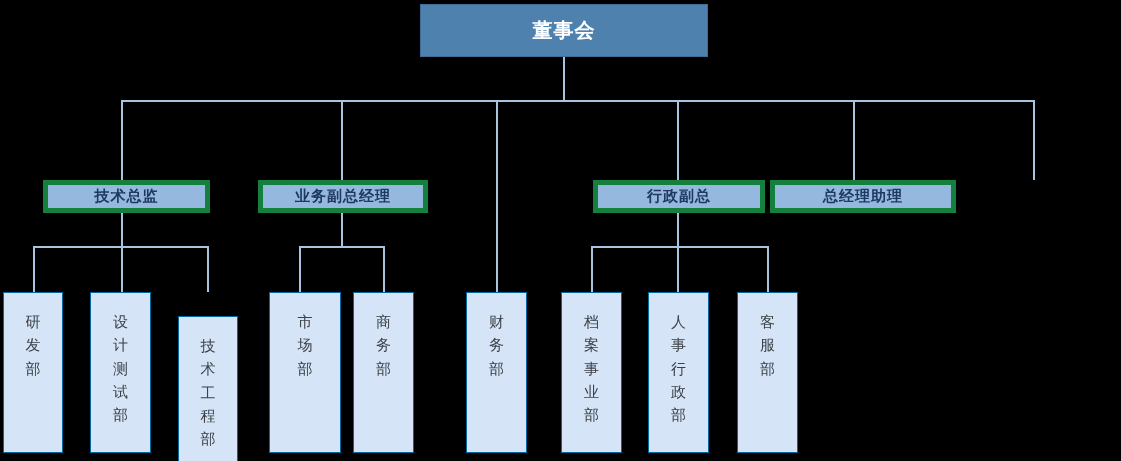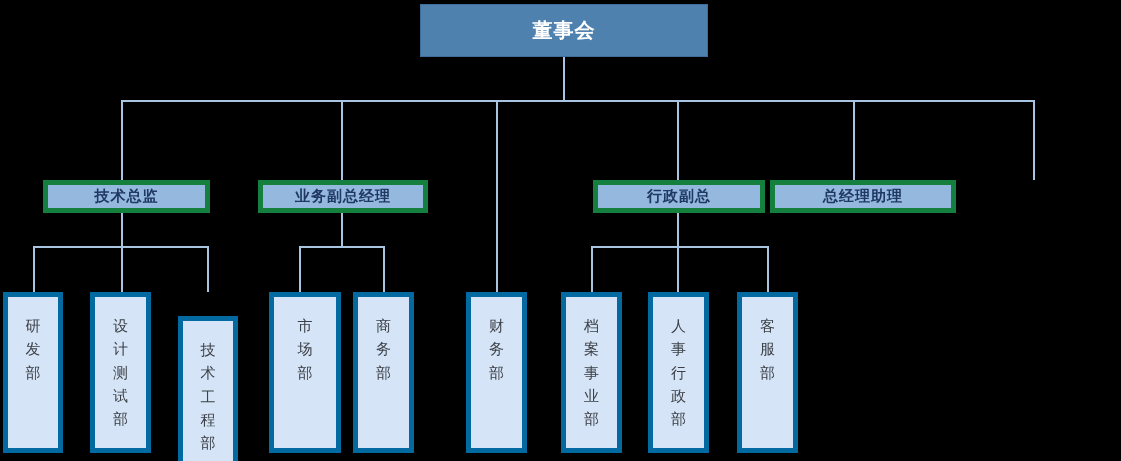--- a/index.html
+++ b/index.html
@@ -47,21 +47,21 @@
     background: #95B8DE;
     border: 5px solid #15803d;
     color: #1F3864;
     font-weight: bold;
     font-size: 15px;
     letter-spacing: 1px;
   }
 
   .node.level3 {
     background: #D6E4F7;
-    border: 5px solid #0369a1;
+    border: 1px solid #0369a1;
     color: #3C4148;
     font-weight: normal;
     font-size: 15px;
     align-items: flex-start;
     padding-top: 18px;
   }
 
   
   .vtext {
     display: block;

